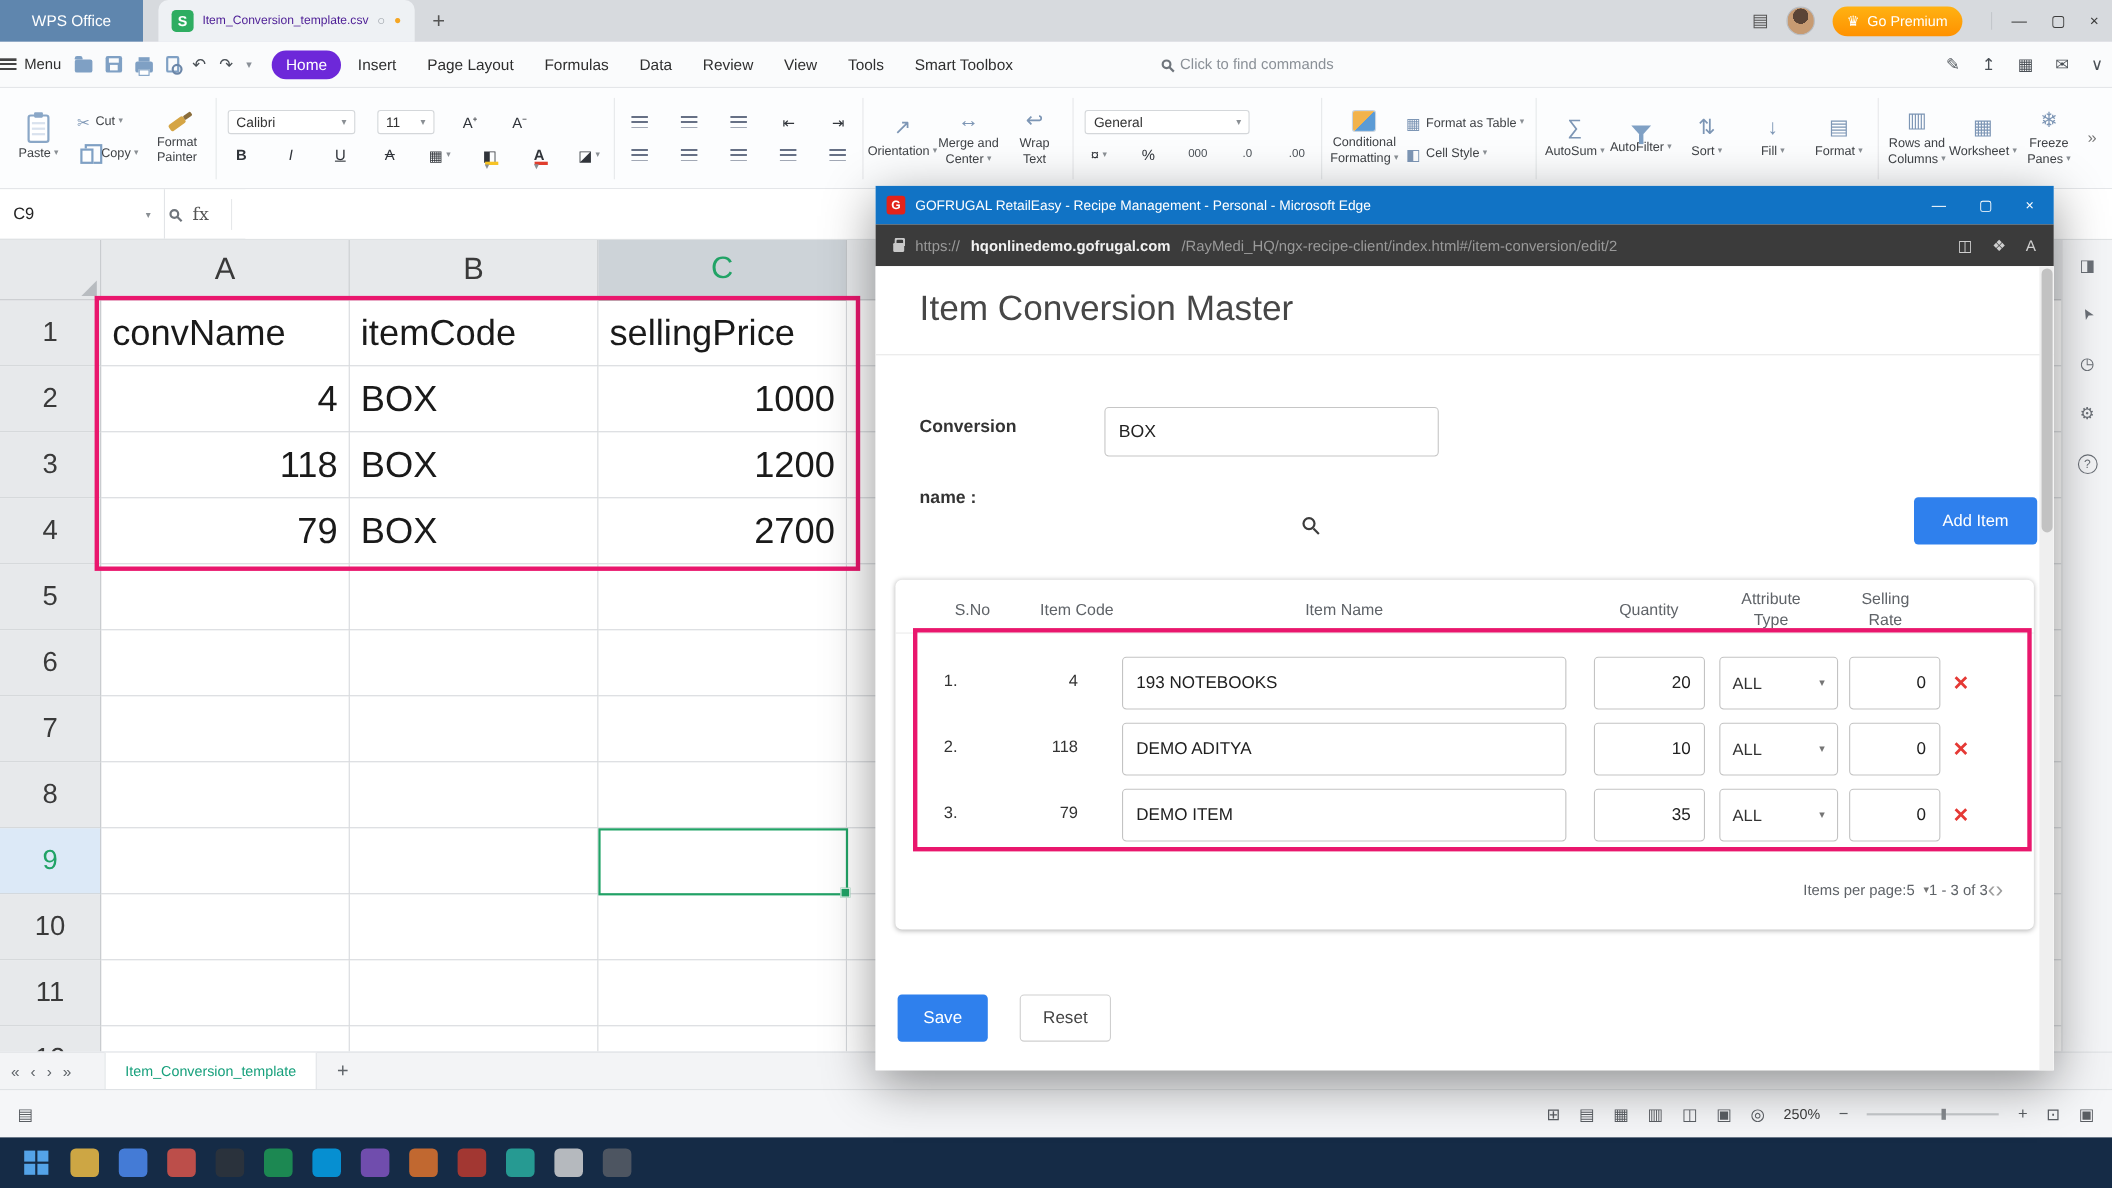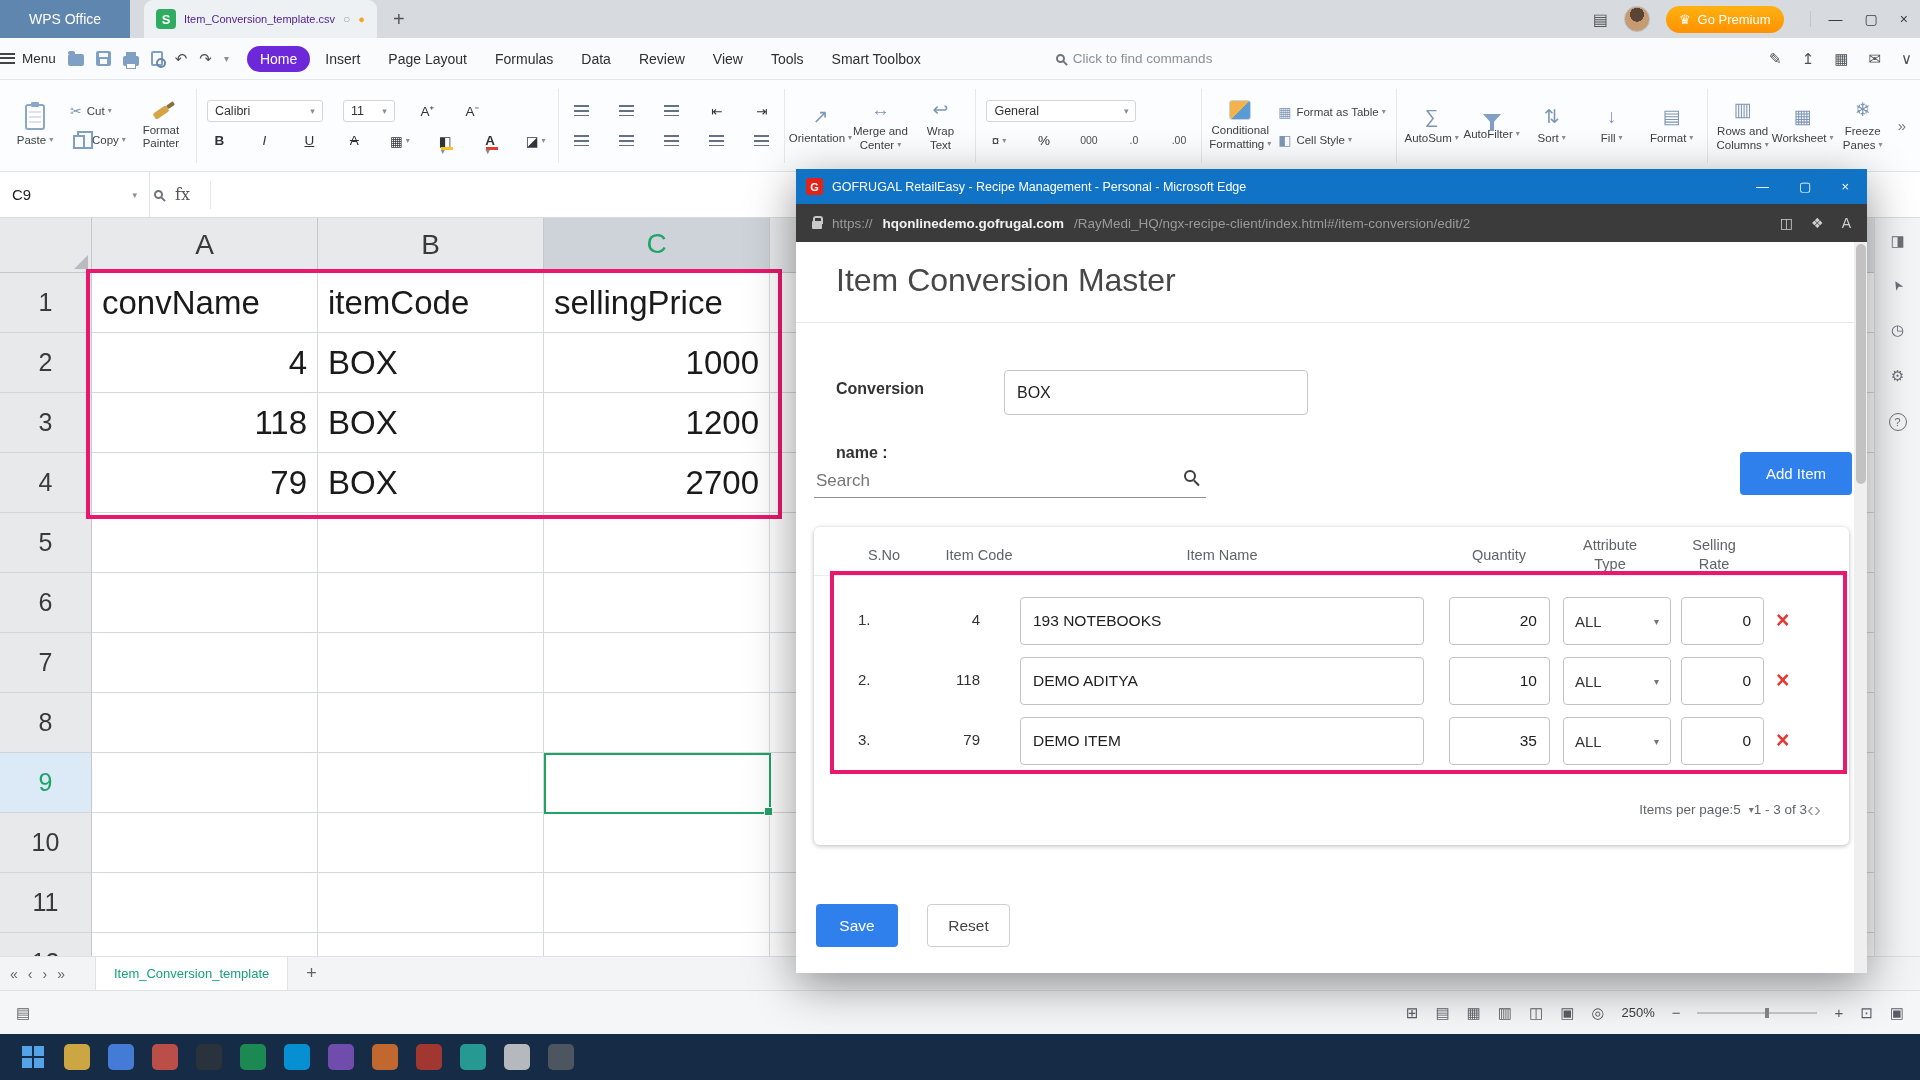--- a/index.html
+++ b/index.html
@@ -569,21 +569,20 @@
       <span>❖</span>
       <span>A</span>
     </div>
   </div>
   <div class="econtent">
     <h1 class="ph1">Item Conversion Master</h1>
     <div class="hdiv"></div>
     <div class="clbl c1">Conversion</div>
     <div class="clbl c2">name :</div>
     <input class="cinput" value="BOX" style="">
-    <input class="srch" placeholder="Search" style="">
     <span class="mag2"></span>
     <button class="additem">Add Item</button>
 
     <div class="card">
       <span class="th" style="left:70px">S.No</span>
       <span class="th" style="left:165px">Item Code</span>
       <span class="th" style="left:408px">Item Name</span>
       <span class="th" style="left:685px">Quantity</span>
       <span class="th two" style="left:796px">Attribute</span>
       <span class="th two2" style="left:796px">Type</span>

